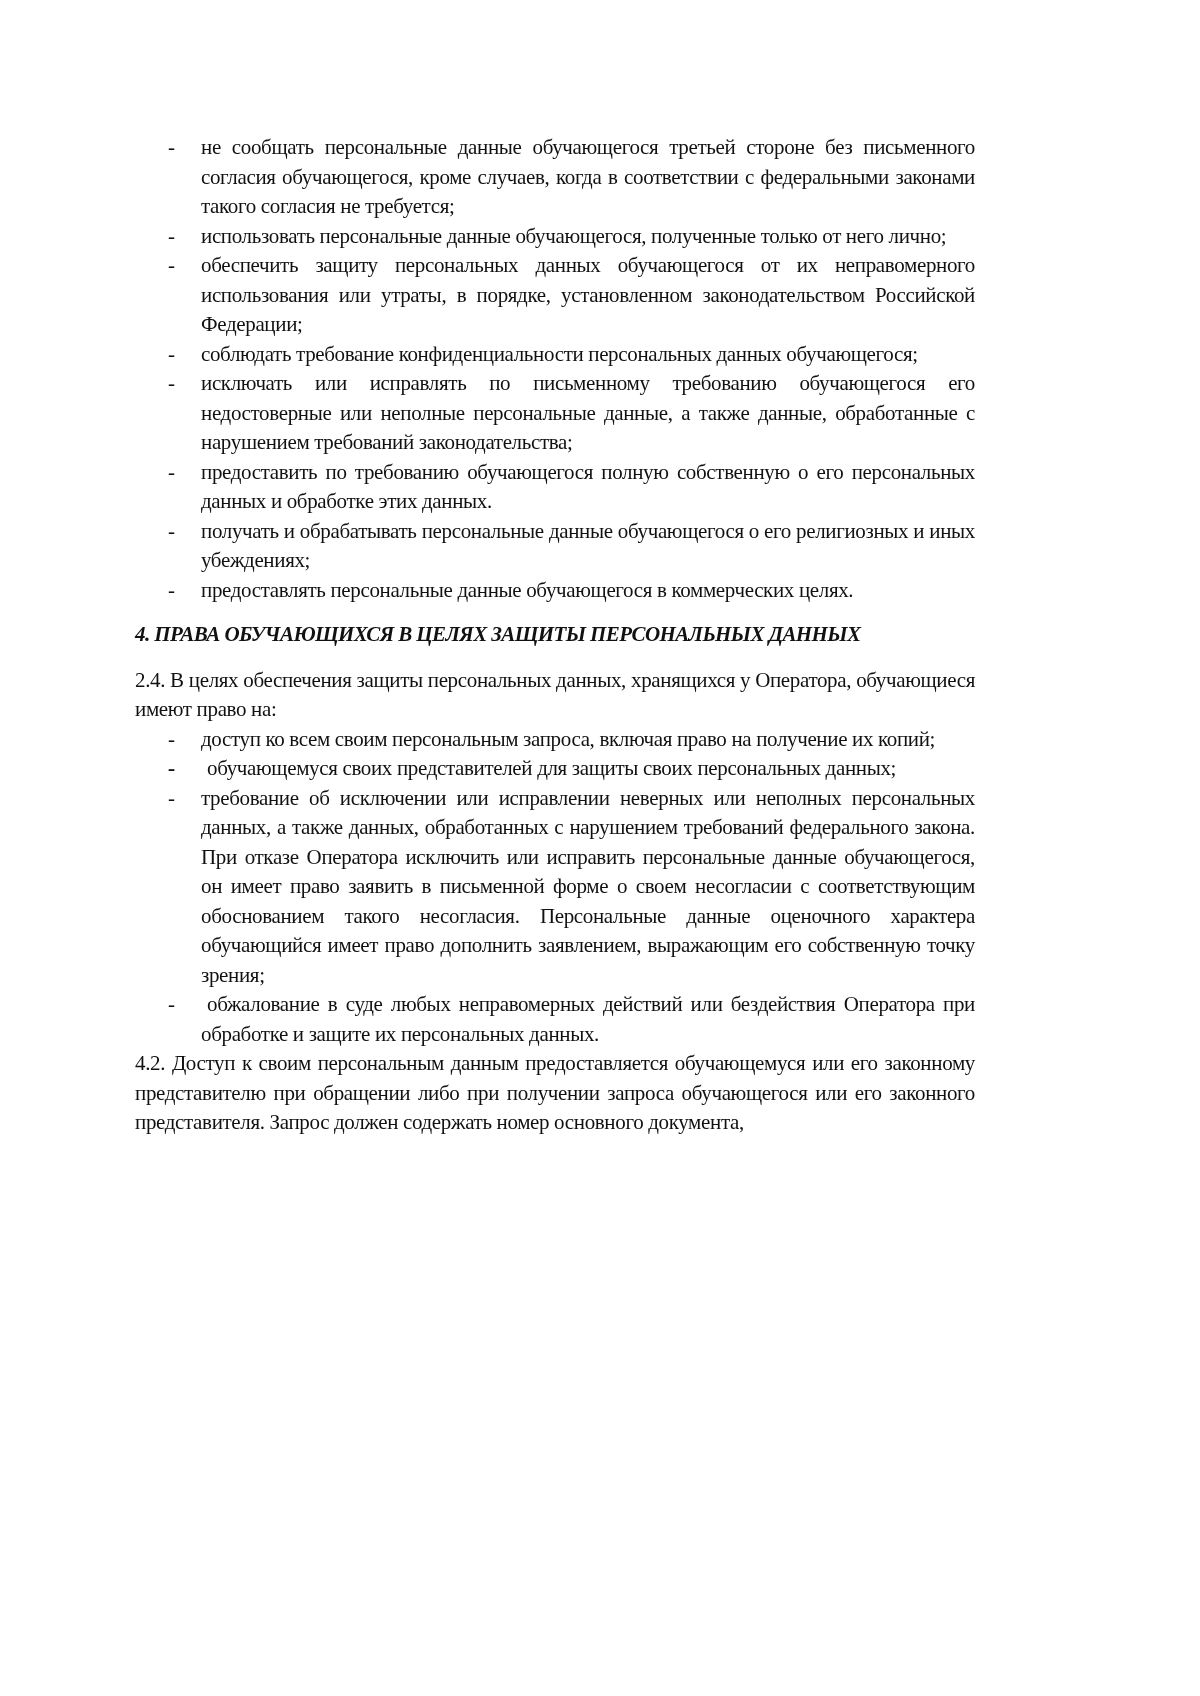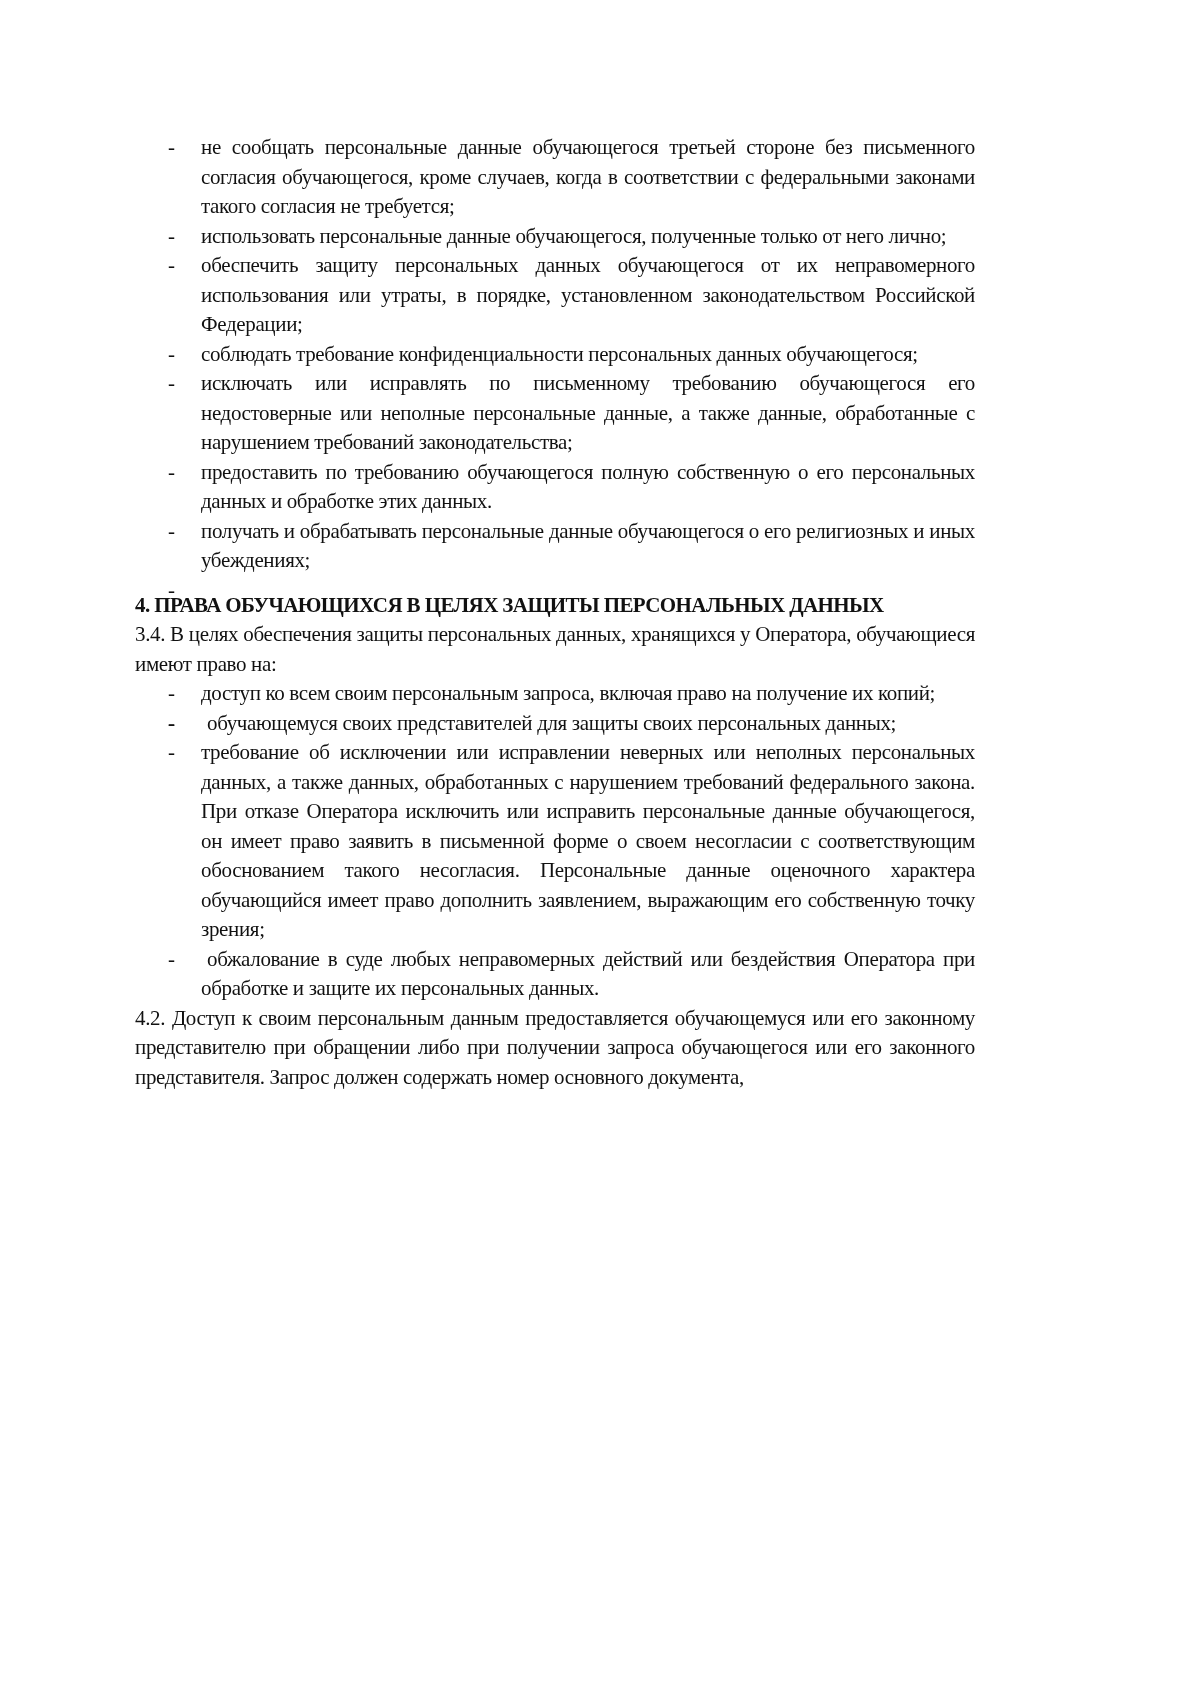--- a/index.html
+++ b/index.html
@@ -42,21 +42,23 @@
     }
     .para {
       text-align: justify;
       letter-spacing: -0.35px;
     }
     .heading {
       font-weight: bold;
       font-size: 21px;
       letter-spacing: -0.6px;
       margin-top: 15px;
+      margin-bottom: 16px;
       white-space: nowrap;
+      font-style: italic;
     }
   </style>
 </head>
 <body>
 
 <div class="page">
 
   <div>
     <div class="bullet">
       <span class="dash">-</span>
@@ -84,27 +86,28 @@
     </div>
   </div>
 
   <div>
     <div class="bullet">
       <span class="dash">-</span>
       <span class="btext">получать и обрабатывать персональные данные обучающегося о его религиозных и иных убеждениях;</span>
     </div>
     <div class="bullet">
       <span class="dash">-</span>
+      <span class="btext">предоставлять персональные данные обучающегося в коммерческих целях.</span>
     </div>
   </div>
 
 
   <div class="heading">4. ПРАВА ОБУЧАЮЩИХСЯ В ЦЕЛЯХ ЗАЩИТЫ ПЕРСОНАЛЬНЫХ ДАННЫХ</div>
 
-  <div class="para">3.4. В целях обеспечения защиты персональных данных, хранящихся у Оператора, обучающиеся имеют право на:</div>
+  <div class="para">2.4. В целях обеспечения защиты персональных данных, хранящихся у Оператора, обучающиеся имеют право на:</div>
   <div>
     <div class="bullet">
       <span class="dash">-</span>
       <span class="btext">доступ ко всем своим персональным запроса, включая право на получение их копий;</span>
     </div>
     <div class="bullet">
       <span class="dash">-</span>
     </div>
     <div class="bullet extra-indent">
       <span class="dash">-</span>

